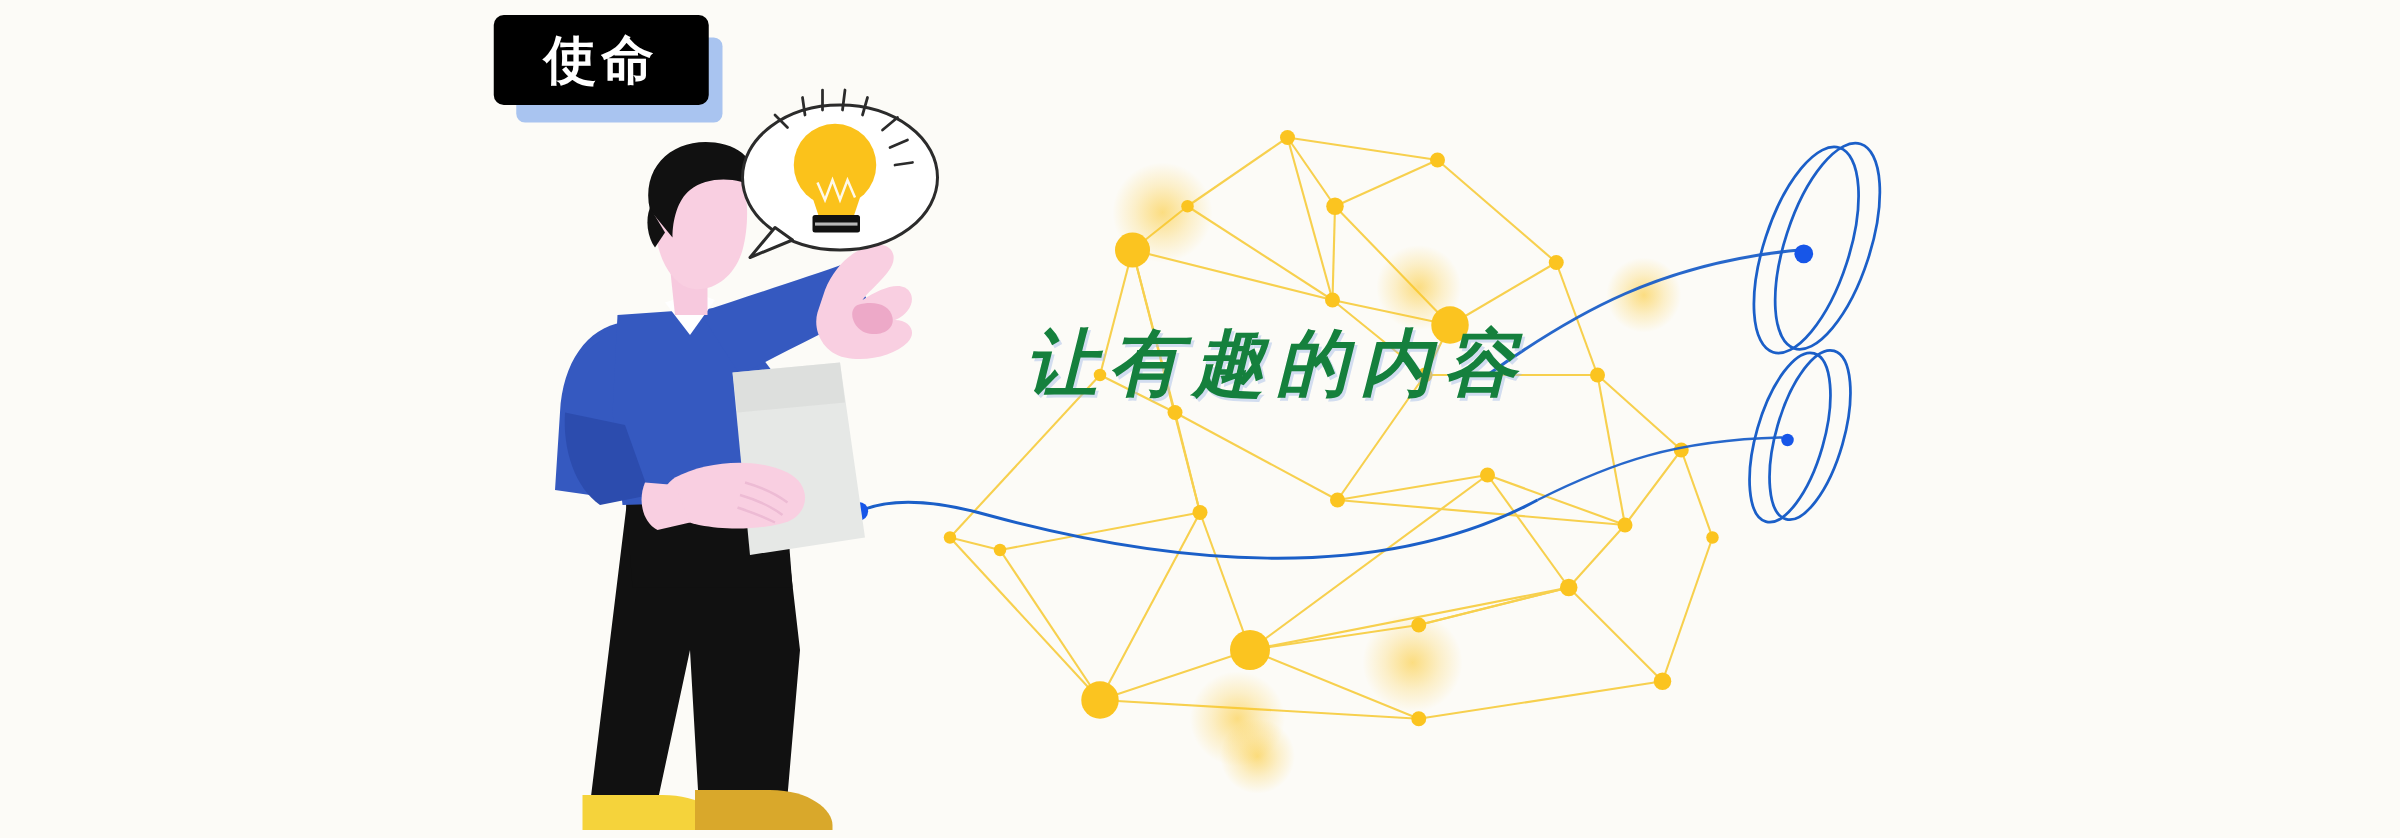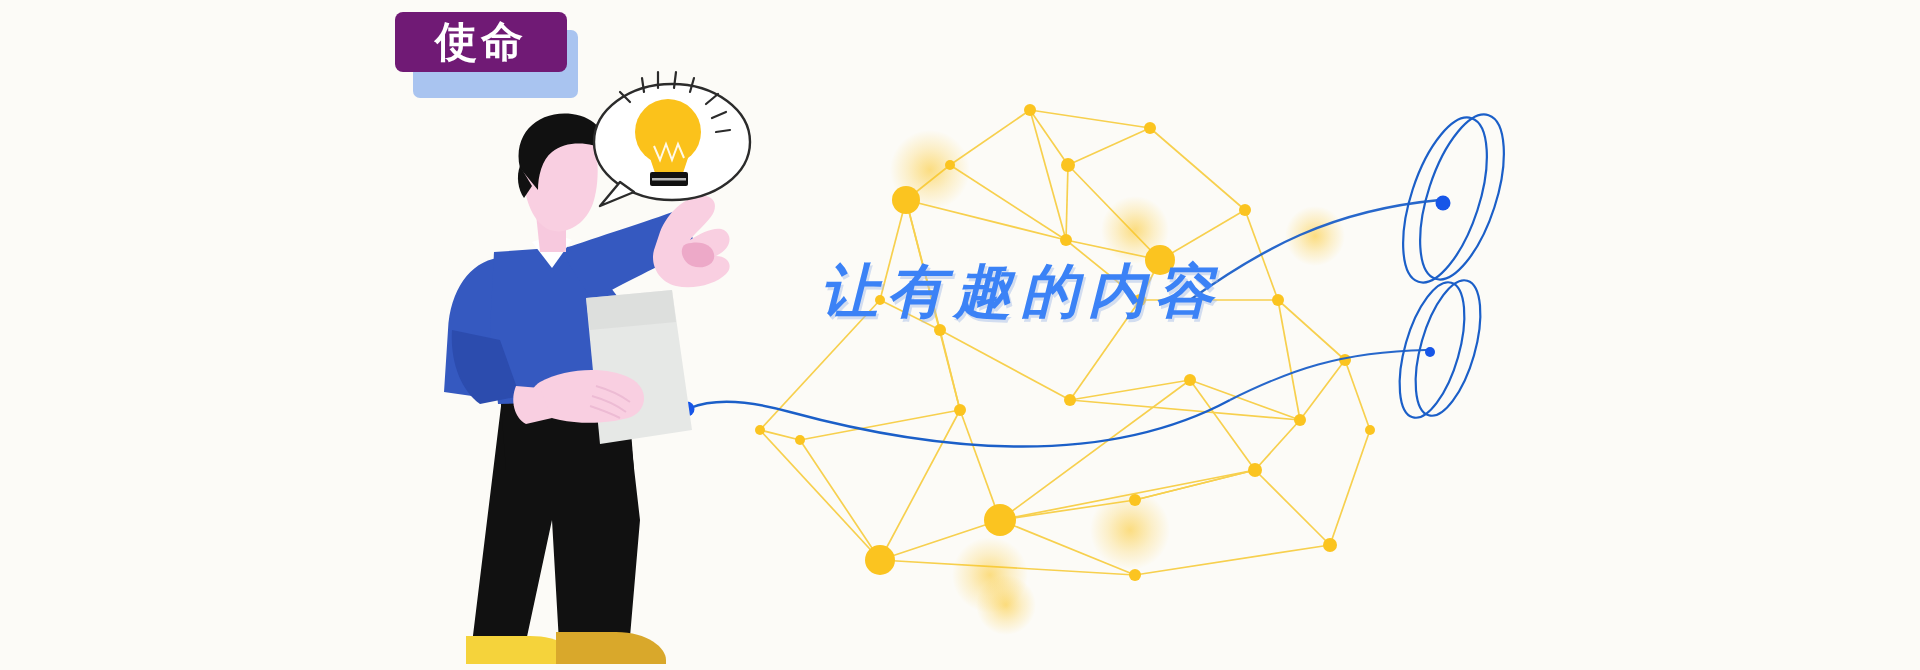--- a/index.html
+++ b/index.html
@@ -11,36 +11,36 @@
   }
   #stage{position:relative;width:1920px;height:670px;background:#FCFBF7;overflow:hidden;}
 
   
   #badge-wrap{position:absolute;left:395px;top:12px;width:185px;height:90px;}
   #badge-shadow{
     position:absolute;left:18px;top:18px;width:165px;height:68px;
     background:#A9C4F0;border-radius:7px;
   }
   #badge-main{
-    position:absolute;left:0px;top:0px;width:172px;height:60px;
-    background:#701a75;border-radius:8px;
+    position:absolute;left:0px;top:0px;width:172px;height:72px;
+    background:#000000;border-radius:8px;
     display:flex;align-items:center;justify-content:center;
   }
   #badge-text{
     color:#ffffff;font-size:42px;font-weight:bold;letter-spacing:4px;
     line-height:1;user-select:none;
   }
 
   
   #headline{
     position:absolute;left:820px;top:250px;width:700px;
     z-index:6;
   }
   .hl-line{
-    color:#3b82f6;
+    color:#15803d;
     font-size:58px;
     font-weight:bold;
     letter-spacing:9px;
     line-height:82px;
     white-space:nowrap;
     font-style:italic;
     text-shadow:2px 3px 0 rgba(160,185,230,.45);
   }
   #hl-line-2{margin-left:-40px;}
 

